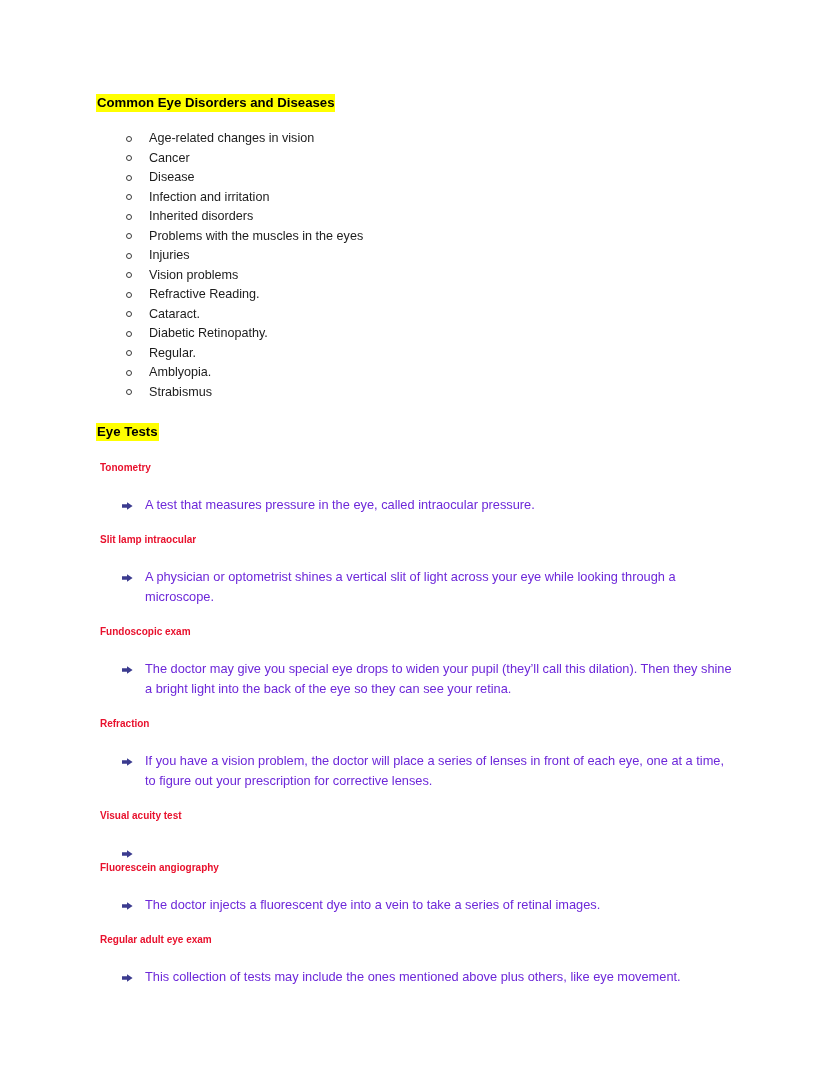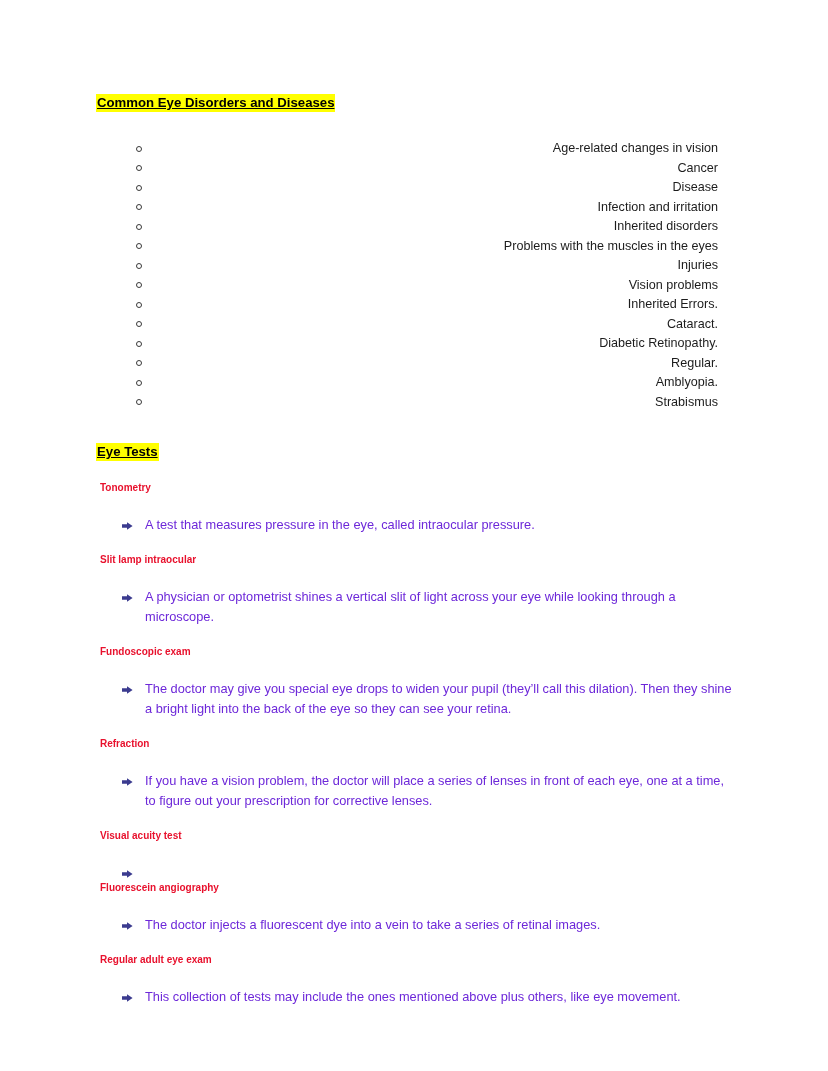--- a/index.html
+++ b/index.html
@@ -35,43 +35,41 @@
     font-weight: bold;
     color: #000000;
     line-height: 17px;
     margin: 0;
     display: block;
   }
   .hl-heading .hl-text {
     background-color: #ffff00;
     padding: 1px 1px 2px 1px;
     box-decoration-break: clone;
-    text-decoration: underline;
     -webkit-box-decoration-break: clone;
   }
   .heading-block { margin: 0 0 0 0; }
   .spacer-after-h1 { height: 14px; }
   .spacer-before-eyetests { height: 17px; }
   .spacer-after-eyetests { height: 16px; }
 
   
   .red-heading {
     font-size: 10px;
     font-weight: bold;
     color: #e8112d;
     line-height: 16px;
     margin: 4px;
   }
 
   
   ul.circle-list {
     list-style: none;
-    margin: 14px;
+    margin: 4px;
     padding: 0;
-    text-align: right;
   }
   ul.circle-list > li {
     position: relative;
     padding-left: 49px;
     font-size: 12.6px;
     line-height: 19.5px;
     color: #1c1c1c;
     margin: 0;
   }
   ul.circle-list > li .circle-bullet {
@@ -154,21 +152,21 @@
       <li>
         <span class="circle-bullet"></span>
         <span>Injuries</span>
       </li>
       <li>
         <span class="circle-bullet"></span>
         <span>Vision problems</span>
       </li>
       <li>
         <span class="circle-bullet"></span>
-        <span>Inherited Errors.</span>
+        <span>Refractive Reading.</span>
       </li>
       <li>
         <span class="circle-bullet"></span>
         <span>Cataract.</span>
       </li>
       <li>
         <span class="circle-bullet"></span>
         <span>Diabetic Retinopathy.</span>
       </li>
       <li>

